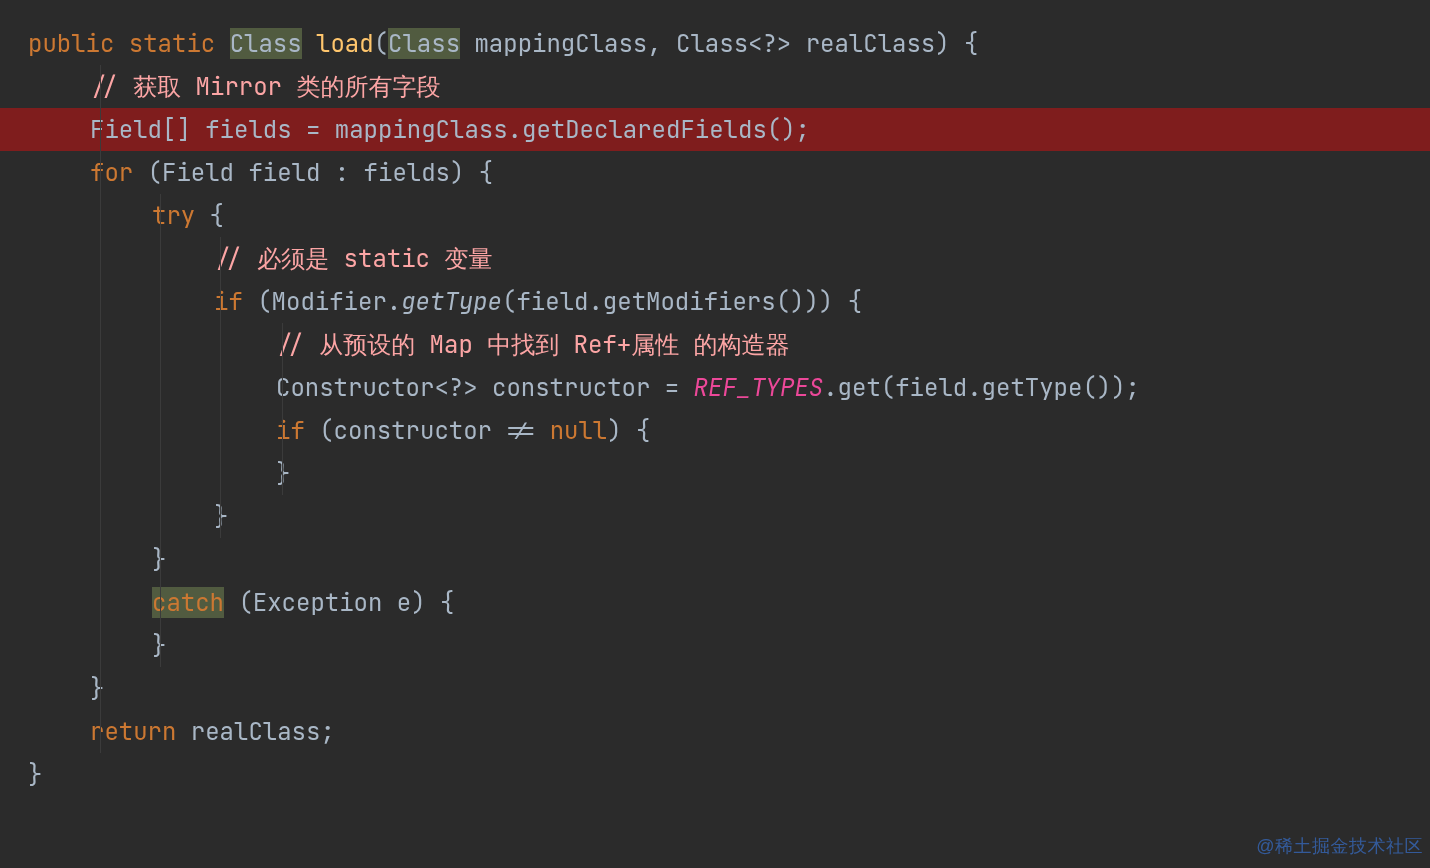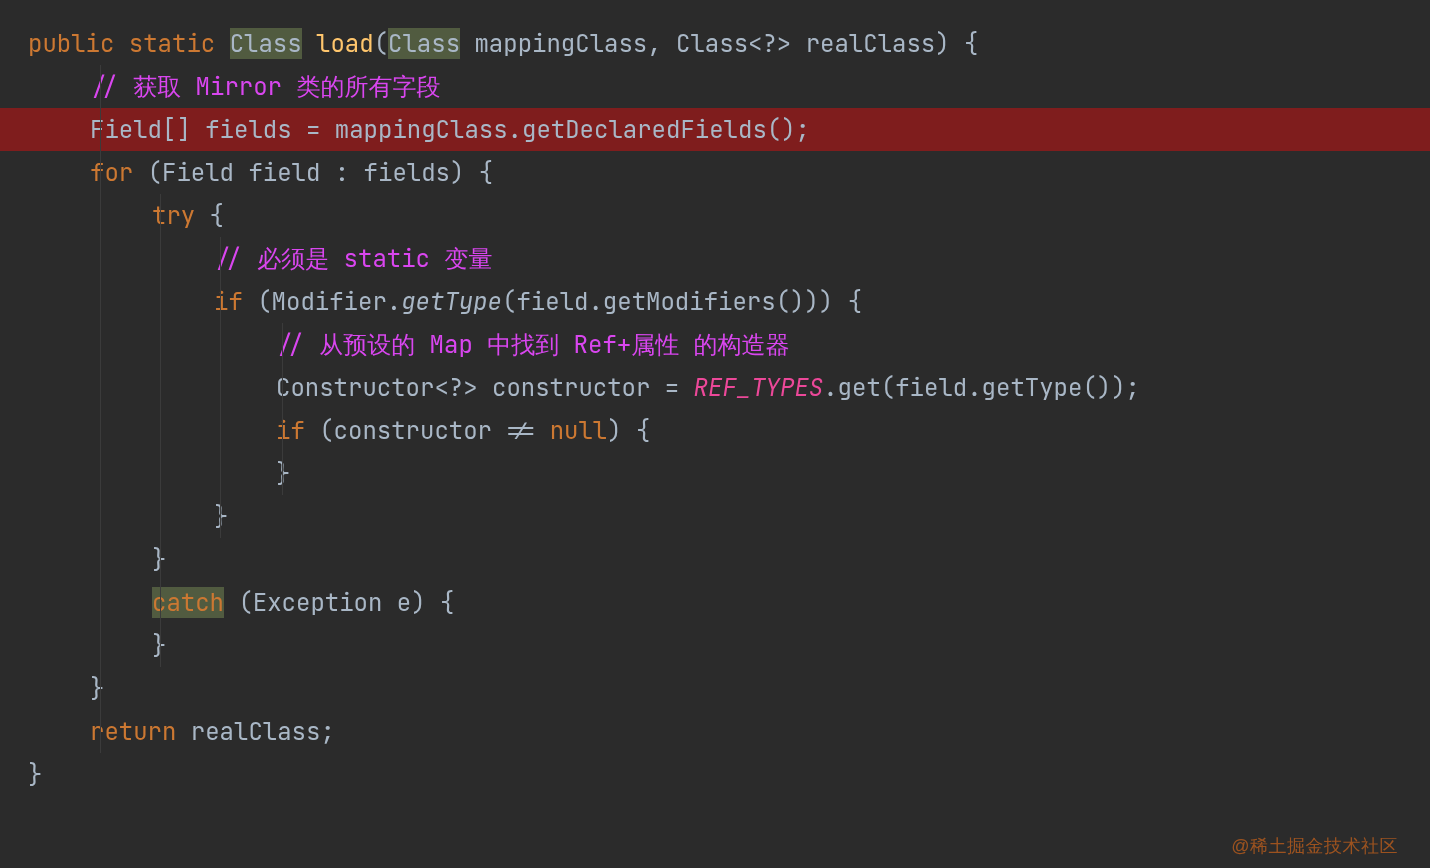--- a/index.html
+++ b/index.html
@@ -38,38 +38,38 @@
     width: 1px;
     background: #3b3b3b;
   }
   .g1 { left: 100px; }
   .g2 { left: 160px; }
   .g3 { left: 220px; }
   .g4 { left: 282px; }
   .g5 { left: 342px; }
   .kw       { color: #cc7832; }
   .methodnm { color: #ffc66d; }
-  .comment  { color: #d946ef; }
+  .comment  { color: #fca5a5; }
   .ident    { color: #a9b7c6; }
   .punct    { color: #a9b7c6; }
   .staticit { color: #ec4899; font-style: italic; }
   .methodit { font-style: italic; }
   .hl {
     background: #515b40;
     color: #a9b7c6;
   }
   .hl-kw {
     background: #515b40;
     color: #cc7832;
   }
   .watermark {
     position: absolute;
-    right: 32px;
+    right: 7px;
     bottom: 10px;
-    color: #f97316;
+    color: #3b82f6;
     opacity: 0.55;
     font-size: 18px;
     font-family: "PingFang SC", "Microsoft YaHei", sans-serif;
     letter-spacing: 0.5px;
   }
 </style>
 </head>
 <body>
 
 <div class="editor">

